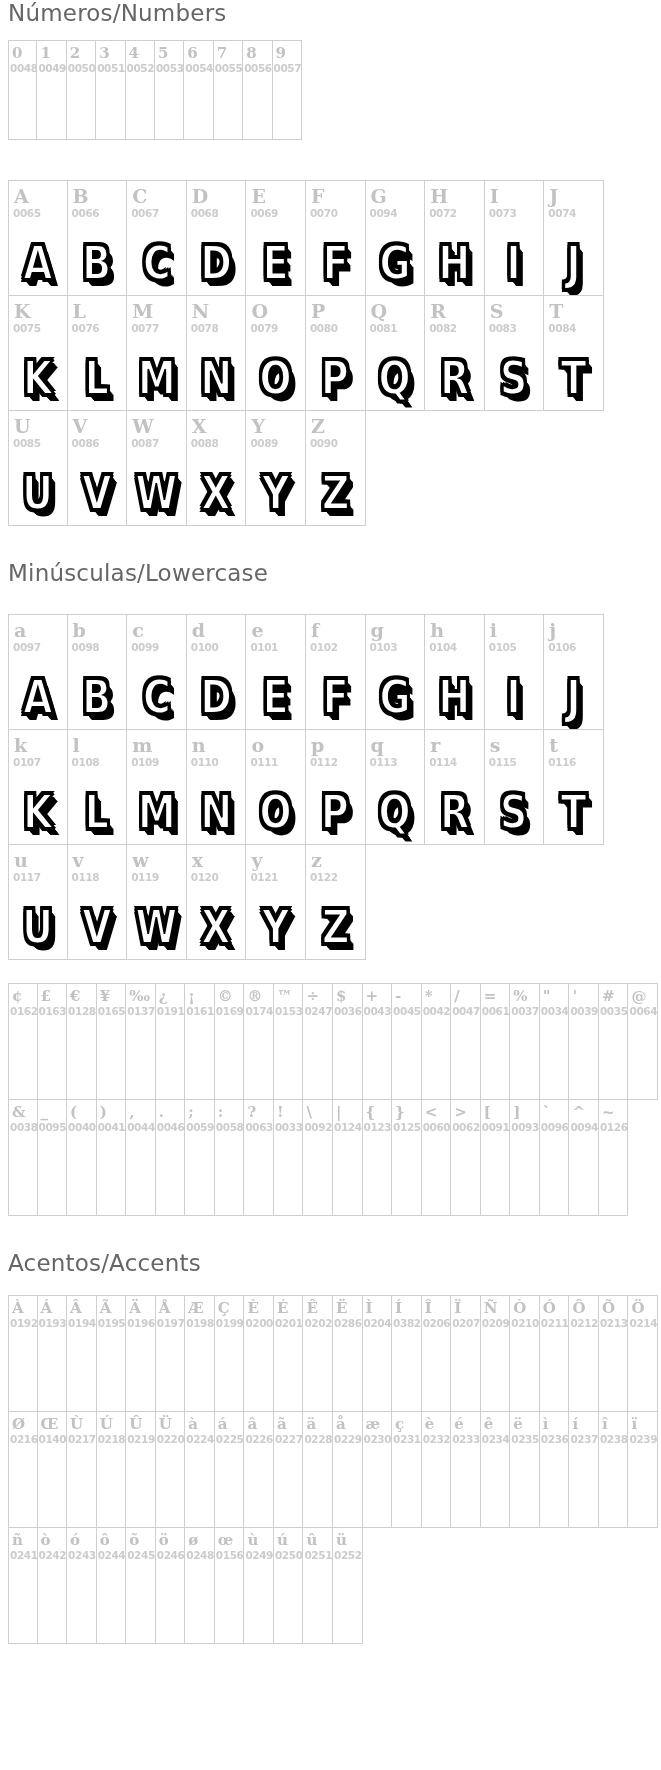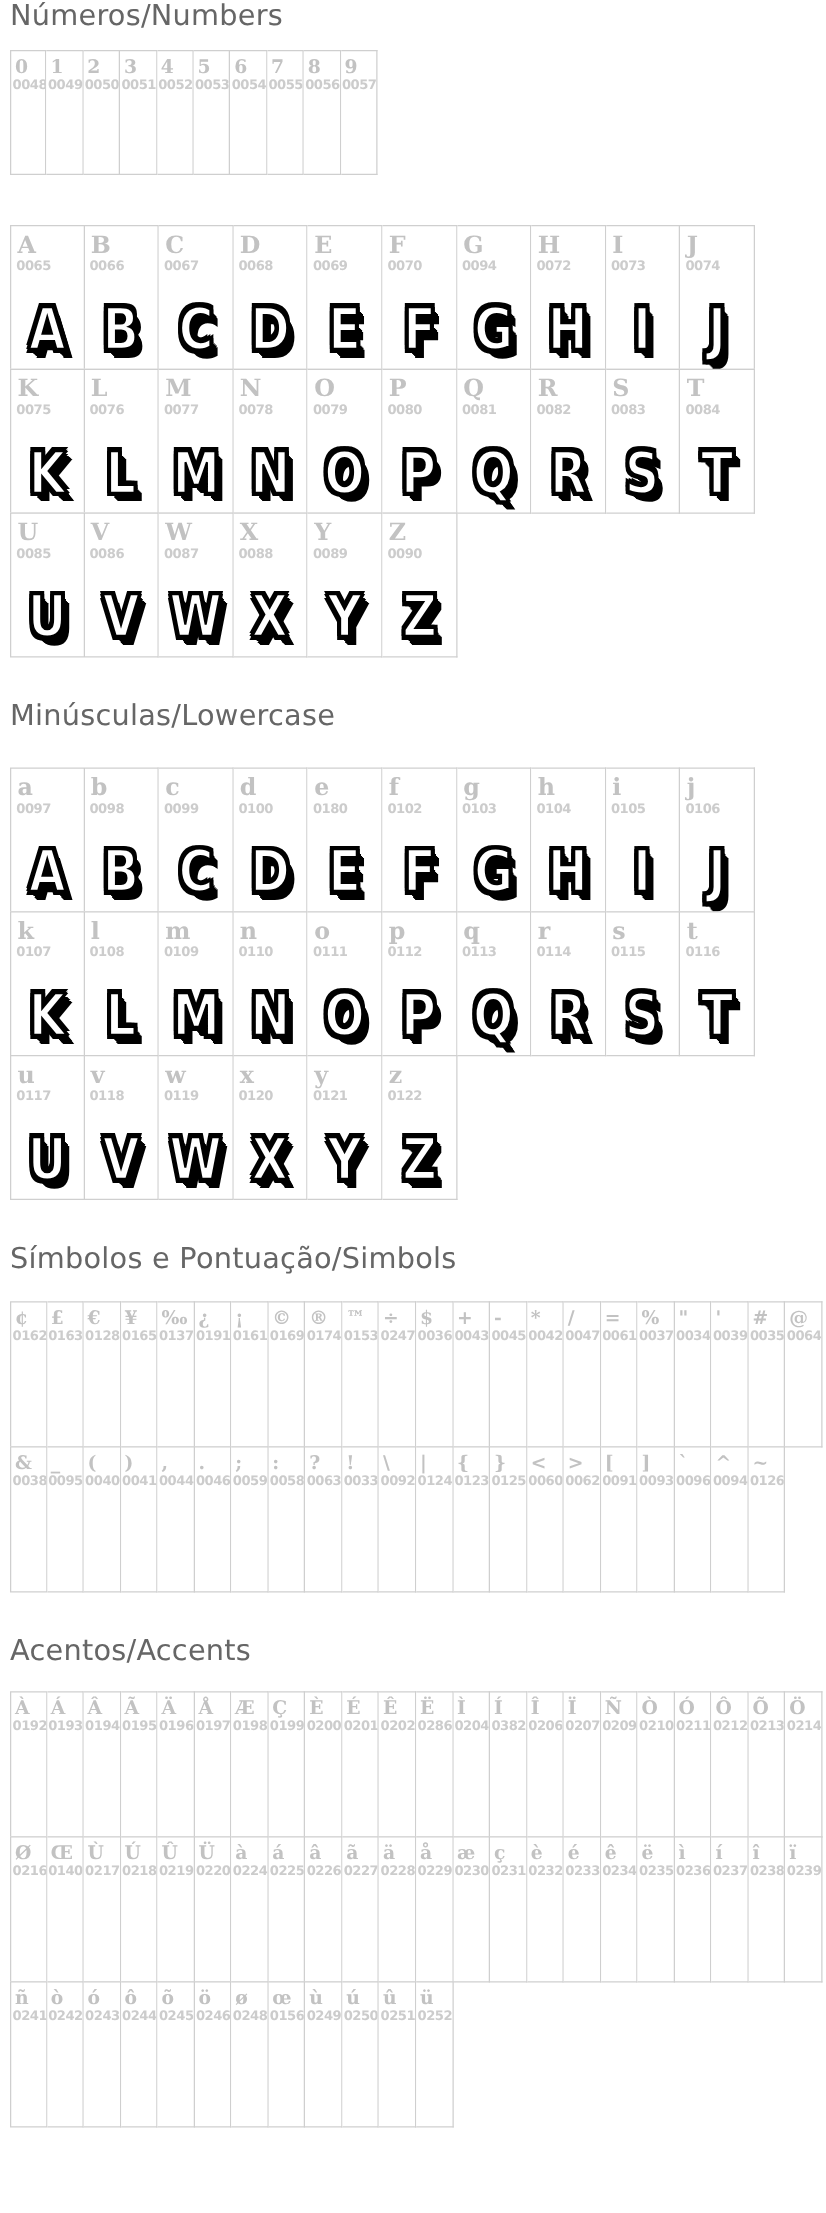--- a/index.html
+++ b/index.html
@@ -268,21 +268,21 @@
           <div class="char-code">0099</div>
           <div class="glyph">C</div>
         </div>
         <div class="cell">
           <div class="char-label">d</div>
           <div class="char-code">0100</div>
           <div class="glyph">D</div>
         </div>
         <div class="cell">
           <div class="char-label">e</div>
-          <div class="char-code">0180</div>
+          <div class="char-code">0101</div>
           <div class="glyph">E</div>
         </div>
         <div class="cell">
           <div class="char-label">f</div>
           <div class="char-code">0102</div>
           <div class="glyph">F</div>
         </div>
         <div class="cell">
           <div class="char-label">g</div>
           <div class="char-code">0103</div>
@@ -385,21 +385,20 @@
         <div class="cell">
           <div class="char-label">z</div>
           <div class="char-code">0122</div>
           <div class="glyph">Z</div>
         </div>
       </div>
     </div>
 </section>
 
 <section class="spec-section sec-symbols">
-  <h2 class="section-title">Símbolos e Pontuação/Simbols</h2>
   <div class="grid grid-narrow">
       <div class="row">
         <div class="cell">
           <div class="char-label">¢</div>
           <div class="char-code">0162</div>
         </div>
         <div class="cell">
           <div class="char-label">£</div>
           <div class="char-code">0163</div>
         </div>

